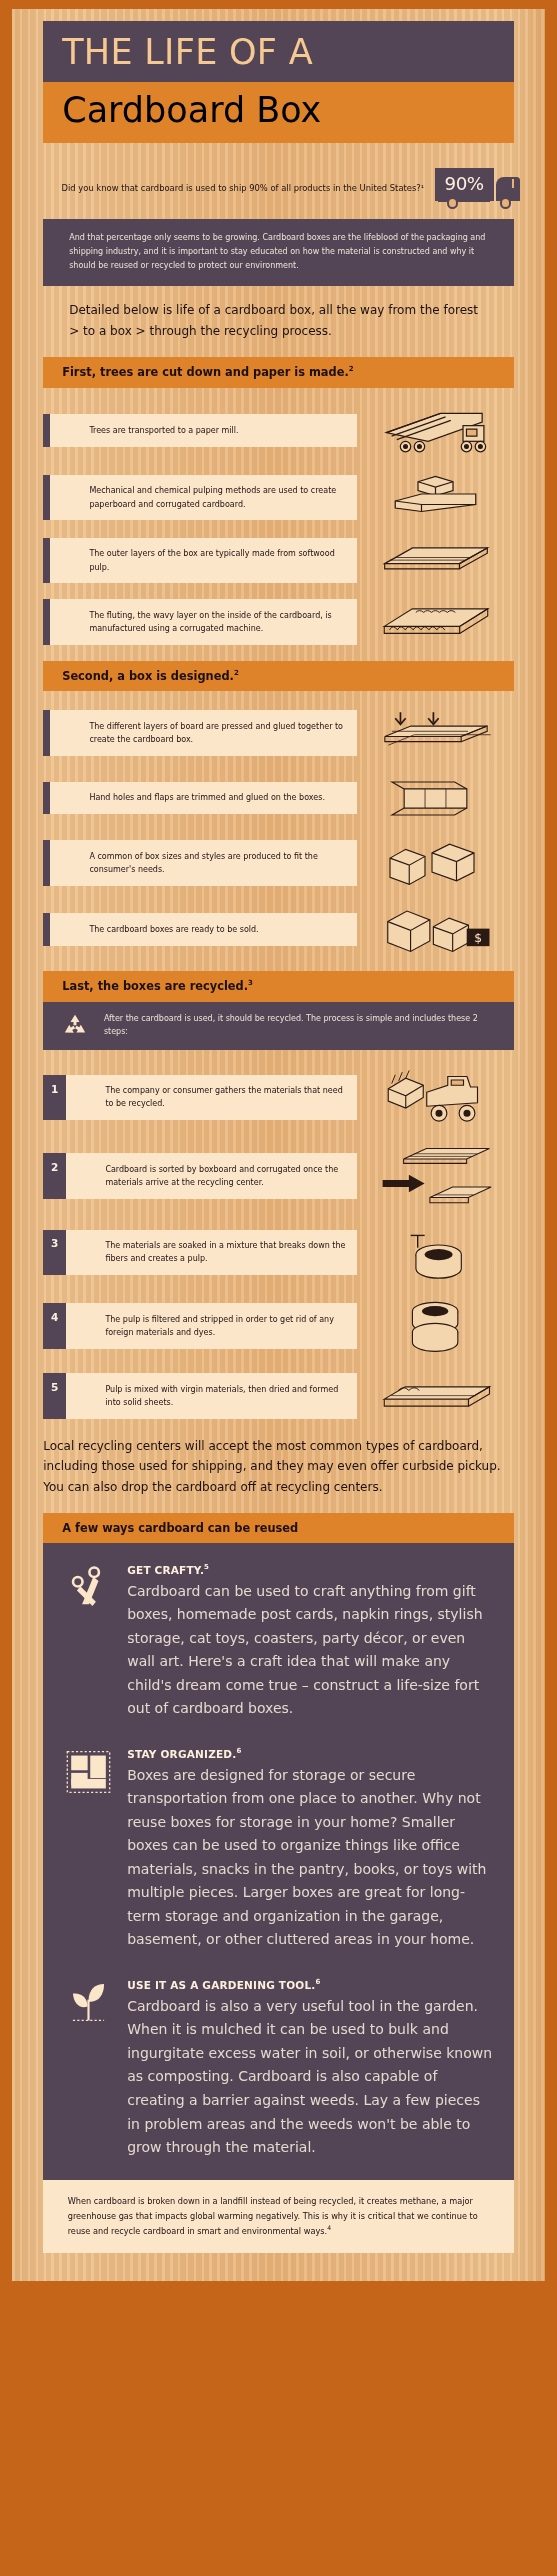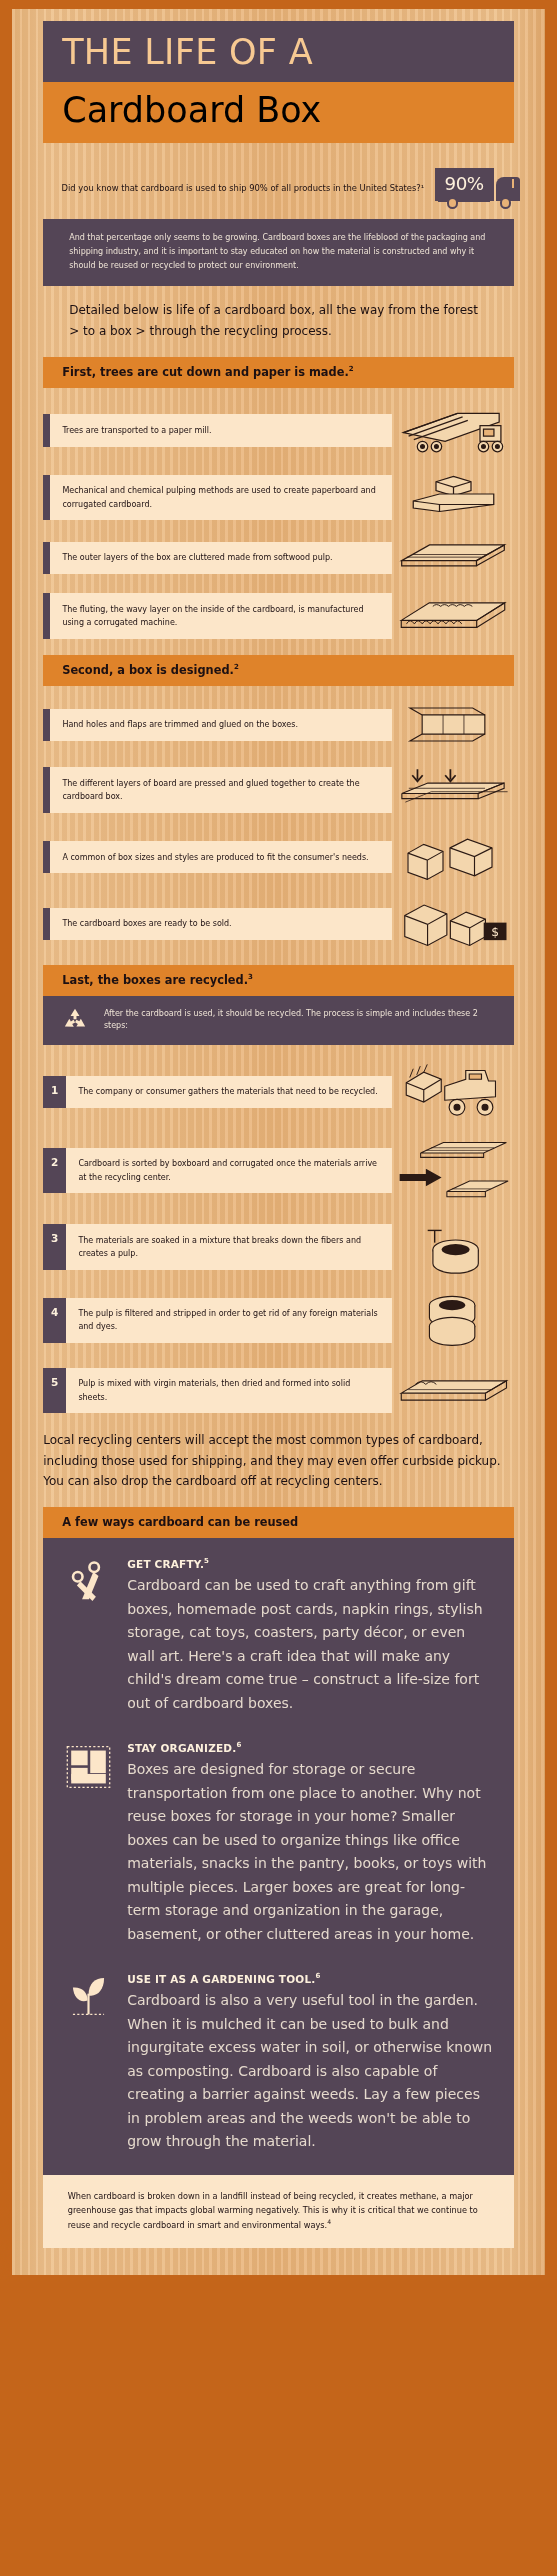--- a/index.html
+++ b/index.html
@@ -154,23 +154,24 @@
   .srow{
     display:flex;
     align-items:center;
     margin-top:15.7px;
     min-height:40px;
   }
   .scard{
     display:flex;
     align-items:stretch;
     background:#fce6c9;
-    width:349px;
+    width:314px;
     flex:none;
     box-sizing:border-box;
+    gap:27px;
   }
   .sbar{width:7px;background:#544556;flex:none;}
   .snum{
     width:23px;background:#544556;color:#fdf0dc;
     font-size:10.5px;font-weight:bold;
     display:flex;align-items:flex-start;justify-content:center;
     padding-top:7.9px;box-sizing:border-box;flex:none;
   }
   .stext{
     padding:9.6px 10.5px 9.6px 12.2px;
@@ -300,21 +301,21 @@
               <path d="M14 32 L44 24 L106 24 L106 36 L44 44 L14 40 Z" fill="#f3d6ad"></path>
               <path d="M14 32 L44 36 L106 36"></path>
                 <path d="M44 36 L44 44"></path>
             </svg>
           </div>
         </div>
 
         <div class="srow">
           <div class="scard">
             <div class="sbar"></div>
-            <div class="stext">The outer layers of the box are cluttered made from softwood pulp.</div>
+            <div class="stext">The outer layers of the box are typically made from softwood pulp.</div>
           </div>
           <div class="sart">
             <svg width="114" height="40" viewBox="0 0 130 46" fill="none" stroke="#2b1a14" stroke-width="1.4">
               <path d="M6 26 L38 8 L124 8 L92 26 Z" fill="#f3d6ad"></path>
               <path d="M6 26 L6 32 L92 32 L92 26"></path>
               <path d="M92 26 L124 8 L124 14 L92 32"></path>
               <path d="M18 19 L104 19" stroke-width="0.9"></path>
               <path d="M12 22 L98 22" stroke-width="0.9"></path>
             </svg>
           </div>
@@ -337,50 +338,50 @@
         </div>
 
       </div>
     </div>
 
     <div class="inner">
       <div class="sec-head">
         <span>Second, a box is designed.</span><sup>2</sup>
       </div>
       <div class="steps">
-
-        <div class="srow">
-          <div class="scard">
-            <div class="sbar"></div>
-            <div class="stext">Hand holes and flaps are trimmed and glued on the boxes.</div>
-          </div>
-          <div class="sart">
-            <svg width="105" height="47" viewBox="0 0 120 54" fill="none" stroke="#2b1a14" stroke-width="1.3">
-              <path d="M24 16 L96 16 L96 38 L24 38 Z" fill="#f3d6ad"></path>
-              <path d="M24 16 L10 8 L82 8 L96 16"></path>
-              <path d="M24 38 L10 46 L82 46 L96 38"></path>
-              <path d="M48 16 L48 38 M72 16 L72 38" stroke-width="0.9"></path>
-            </svg>
-          </div>
-        </div>
 
         <div class="srow">
           <div class="scard">
             <div class="sbar"></div>
             <div class="stext">The different layers of board are pressed and glued together to create the cardboard box.</div>
           </div>
           <div class="sart">
             <svg width="114" height="52" viewBox="0 0 130 60" fill="none" stroke="#2b1a14" stroke-width="1.3">
               <path d="M24 6 L24 18 M18 13 L24 20 L30 13" stroke-width="2"></path>
               <path d="M62 6 L62 18 M56 13 L62 20 L68 13" stroke-width="2"></path>
               <path d="M6 34 L36 22 L124 22 L94 34 Z" fill="#f3d6ad"></path>
               <path d="M6 34 L6 40 L94 40 L94 34"></path>
                 <path d="M94 34 L124 22 L124 28 L94 40"></path>
               <path d="M10 44 L40 32 L128 32" stroke-width="0.9"></path>
               <path d="M14 28 L102 28" stroke-width="0.9"></path>
+            </svg>
+          </div>
+        </div>
+
+        <div class="srow">
+          <div class="scard">
+            <div class="sbar"></div>
+            <div class="stext">Hand holes and flaps are trimmed and glued on the boxes.</div>
+          </div>
+          <div class="sart">
+            <svg width="105" height="47" viewBox="0 0 120 54" fill="none" stroke="#2b1a14" stroke-width="1.3">
+              <path d="M24 16 L96 16 L96 38 L24 38 Z" fill="#f3d6ad"></path>
+              <path d="M24 16 L10 8 L82 8 L96 16"></path>
+              <path d="M24 38 L10 46 L82 46 L96 38"></path>
+              <path d="M48 16 L48 38 M72 16 L72 38" stroke-width="0.9"></path>
             </svg>
           </div>
         </div>
 
         <div class="srow">
           <div class="scard">
             <div class="sbar"></div>
             <div class="stext">A common of box sizes and styles are produced to fit the consumer's needs.</div>
           </div>
           <div class="sart">

